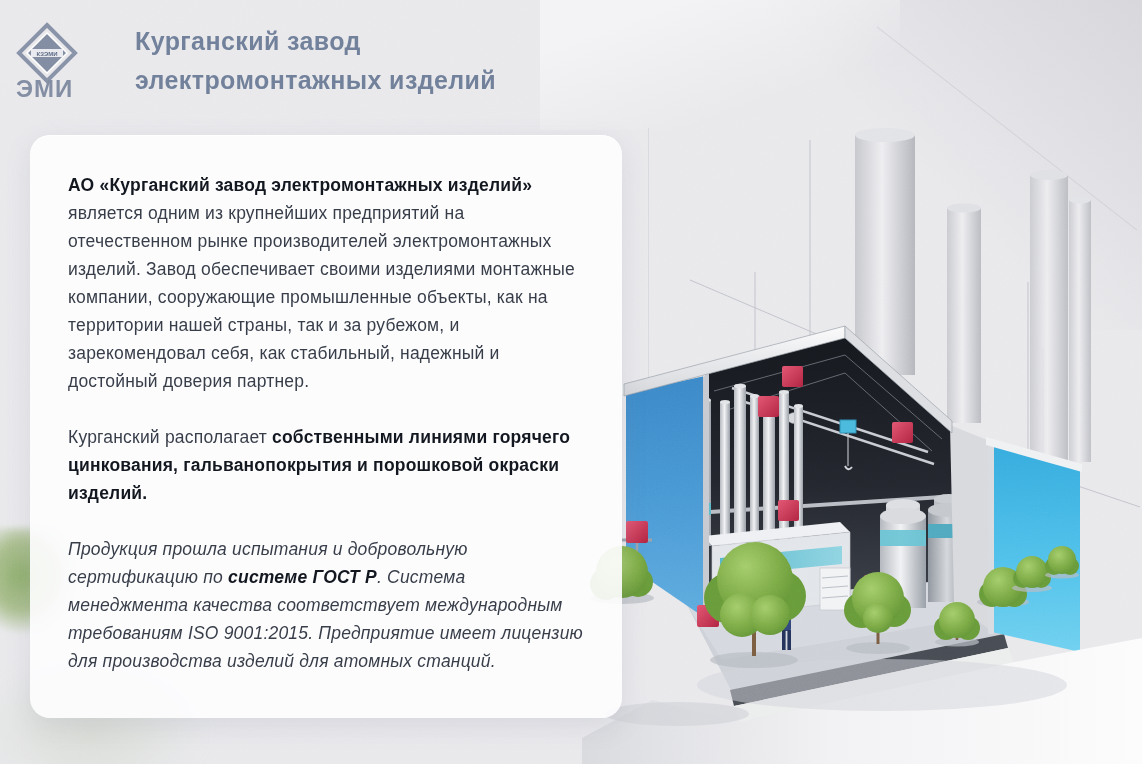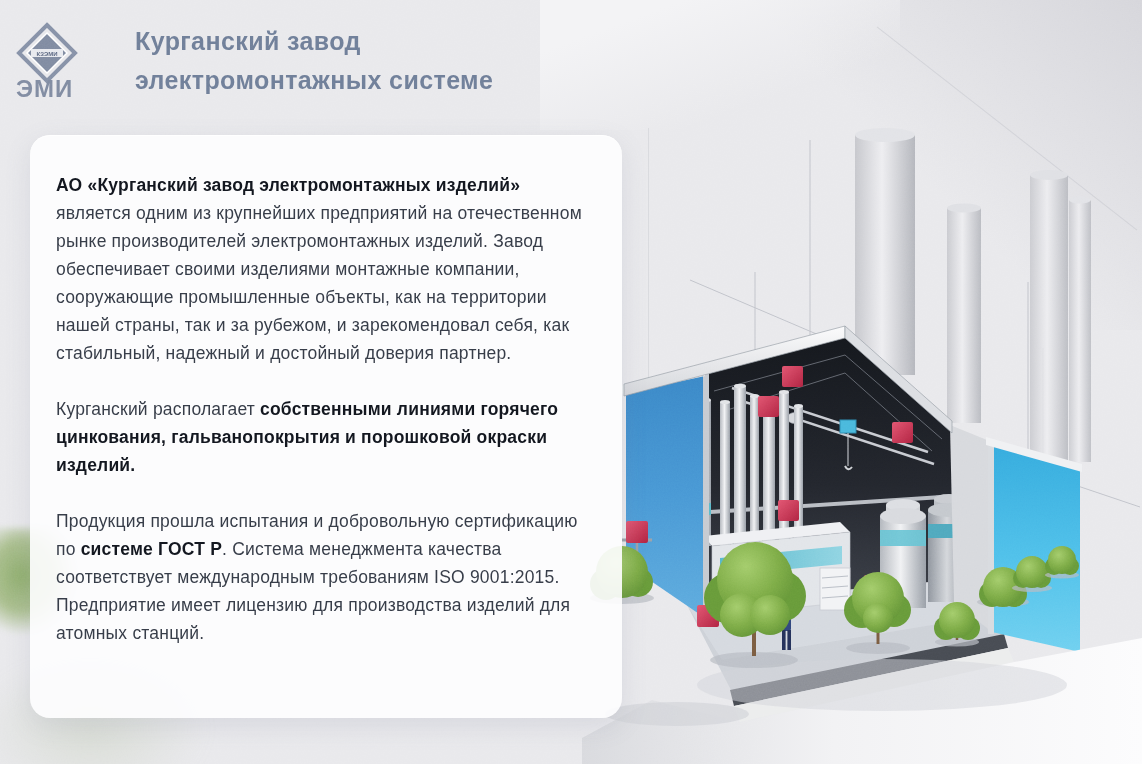--- a/index.html
+++ b/index.html
@@ -26,23 +26,23 @@
   
   .header{ position:absolute; left:0; top:0; width:700px; height:110px; z-index:6; }
   .logo{ position:absolute; left:14px; top:22px; width:66px; height:78px; }
   .title{ position:absolute; left:95px; top:22px; font-weight:700; font-size:25px; line-height:39px;
     color:#6e7d97; letter-spacing:.4px;margin-left:40px; }
 
   
   .card{ position:absolute; left:30px; top:135px; width:592px; height:583px; z-index:5;
     background:rgba(253,253,254,0.92); border-radius:20px;
     box-shadow:0 8px 26px rgba(110,120,140,0.16), 0 1px 0 rgba(255,255,255,0.8) inset;
-    padding:36px 34px 30px 26px; }
+    padding:36px 34px 30px 38px; }
   .card p{ font-size:17.5px; line-height:28px; color:#353b46; letter-spacing:.2px; margin:0 0 28px 0; }
-  .card p:last-child{ margin-bottom:7px; }
+  .card p:last-child{ margin-bottom:7px;font-style:italic; }
   .card .b{ font-weight:700; color:#12161e; }
 
   
   .illustration{ position:absolute; left:582px; top:100px; width:560px; height:664px; z-index:1; }
 
   
   .noise{ position:fixed; left:0; top:0; width:1142px; height:764px; z-index:10;
     pointer-events:none; mix-blend-mode:overlay; opacity:.55; }
 </style>
 </head>
@@ -60,21 +60,21 @@
     <g>
       <polygon points="33,3 61,31 33,59 5,31" fill="none" stroke="#8590a6" stroke-width="4"></polygon>
       <polygon points="33,11 53,31 33,51 13,31" fill="#7f8aa0" stroke="#ffffff" stroke-width="1.5"></polygon>
       <rect x="17" y="27" width="32" height="8" fill="#e8eaef" transform="rotate(0 33 31)"></rect>
       <text x="33" y="33.5" font-size="6" font-weight="bold" fill="#5a6680" text-anchor="middle">КЗЭМИ</text>
     </g>
     <text x="2" y="75" font-size="24" font-weight="bold" fill="#7f8aa0" letter-spacing="1">ЭМИ</text>
   </svg>
   <div class="title">
     <div>Курганский завод</div>
-    <div>электромонтажных системе</div>
+    <div>электромонтажных изделий</div>
   </div>
 </div>
 
 <svg class="illustration" viewBox="0 0 560 664">
   <defs>
     <linearGradient id="gWallL" x1="0" y1="0" x2="0" y2="1">
       <stop offset="0" stop-color="#3a86c6"></stop>
         <stop offset="0.5" stop-color="#4897d4"></stop>
         <stop offset="1" stop-color="#5eabde"></stop>
     </linearGradient>

